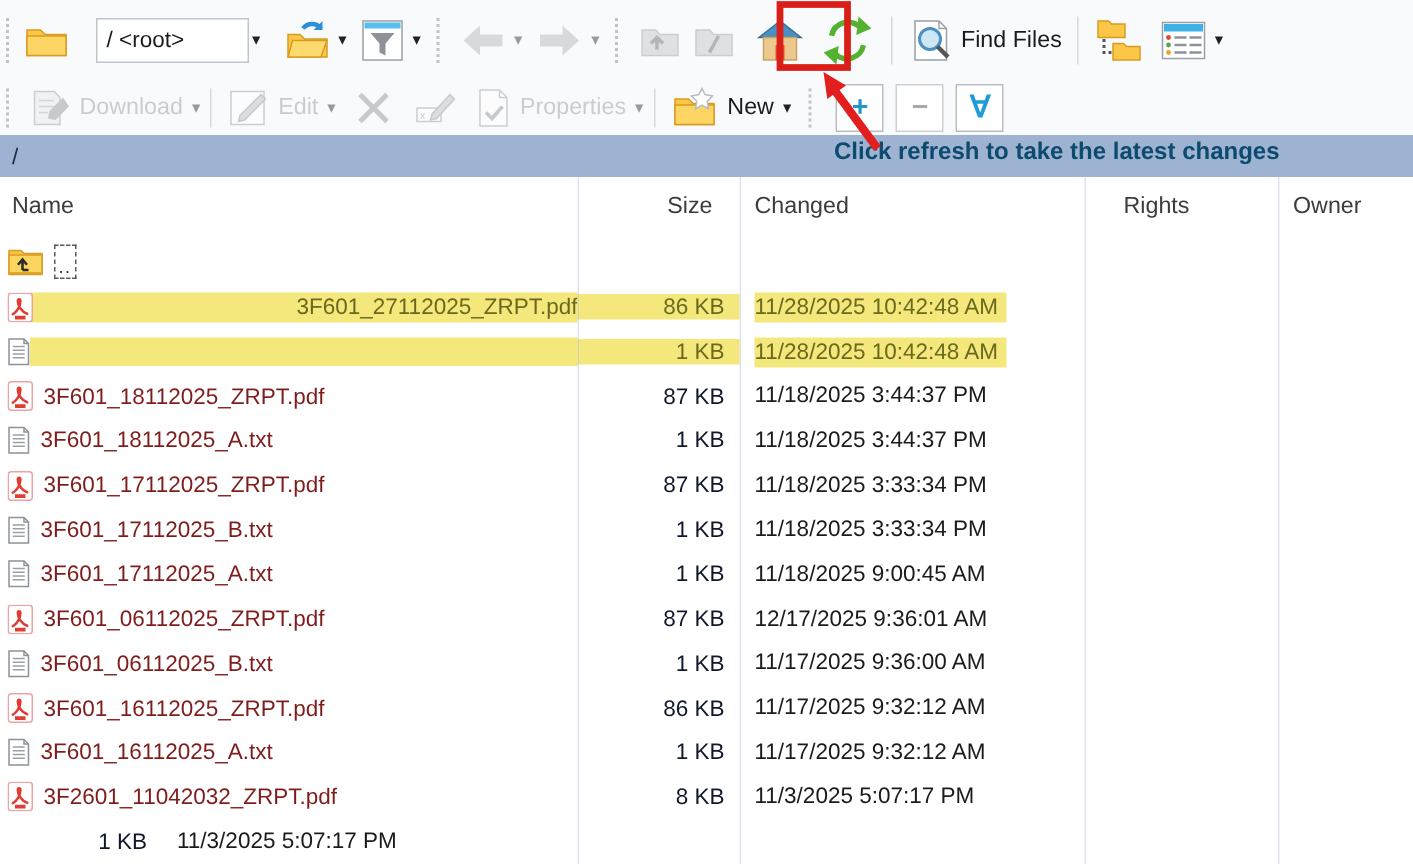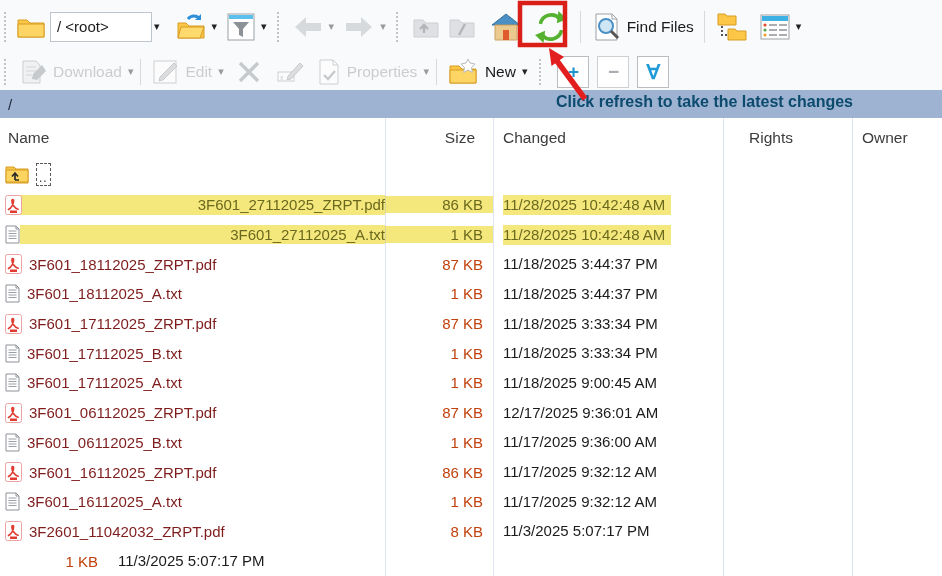--- a/index.html
+++ b/index.html
@@ -13,21 +13,21 @@
   .tb2{top:53px;height:37px;}
   .grip{width:7px;height:30px;border-left:2px dotted #c0c4c8;margin:0 3px 0 4px;flex:0 0 auto;}
   .vsep{width:1px;height:32px;background:#d7d9db;margin:0 7px;flex:0 0 auto;}
   .tbtn{display:flex;align-items:center;gap:5px;padding:3px 4px;border-radius:3px;flex:0 0 auto;}
   .tbtn.dis{opacity:.55;}
   .caret{font-size:11px;color:#222;margin-left:2px;flex:0 0 auto;}
   .caret.dis{color:#9a9a9a;}
   .tlabel{font-size:15.5px;color:#1b1b1b;white-space:nowrap;}
   .tlabel.dis{color:#a7a7a7;}
   .addrbox{display:flex;align-items:center;height:28px;background:#fff;border:1px solid #bfc5cc;
-           padding:0 8px 0 6px;margin-left:4px;min-width:86px;}
+           padding:0 8px 0 6px;margin-left:18px;min-width:86px;}
   .addrbox .tlabel{font-size:15px;}
   .sqbtn{width:30px;height:30px;border:1px solid #b9bdc1;background:#fff;display:flex;
          align-items:center;justify-content:center;font-size:19px;font-weight:bold;flex:0 0 auto;}
 
   
   .pathbar{position:absolute;top:90px;left:0;right:0;height:28px;background:#9db3d1;
            display:flex;align-items:center;}
   .pathtext{font-size:15px;color:#21293a;margin-left:8px;}
   .annotation{position:absolute;left:556px;top:3px;font-size:16px;font-weight:bold;color:#0c4a6e;white-space:nowrap;}
 
@@ -47,21 +47,21 @@
 
   
   .list{position:absolute;top:158px;left:0;right:0;bottom:0;background:#fff;}
   .prow{height:32px;display:flex;align-items:center;padding-left:5px;}
   .updots{margin-left:7px;width:13px;height:21px;border:1px dashed #5a5a5a;position:relative;}
   .updots span{position:absolute;left:2px;bottom:0px;font-size:12px;color:#333;letter-spacing:1px;}
   .frow{height:29.7px;display:flex;align-items:center;position:relative;}
   .c-name{flex:0 0 385px;display:flex;align-items:center;gap:7px;padding-left:5px;box-sizing:border-box;overflow:hidden;}
   .c-name .label{font-size:15px;color:#7f1d1d;white-space:nowrap;}
   .c-size{flex:0 0 108px;text-align:right;padding-right:10px;box-sizing:border-box;
-          font-size:15px;color:#c2410c;}
+          font-size:15px;color:#0f172a;}
   .c-changed{flex:0 0 230px;padding-left:10px;box-sizing:border-box;font-size:15px;color:#1b1b1b;}
   .c-changed .label{display:inline-block;padding:1px 6px 2px 0;}
   .c-rights{flex:0 0 129px;}
   .c-owner{flex:1 1 auto;}
   .ficon{flex:0 0 auto;display:flex;}
   
   .hl .c-name{background:linear-gradient(#f4e87c,#f4e87c) no-repeat 20px 50%/calc(100% - 20px) 23px;justify-content:space-between;}
   .hl .c-size{background:linear-gradient(#f4e87c,#f4e87c) no-repeat 0 50%/100% 23px;}
   .hl .c-changed .label{background:#f4e87c;}
   .hl .c-name .label,.hl .c-size,.hl .c-changed .label{color:#6b691e;}
@@ -305,21 +305,20 @@
       <div class="frow hl">
     <span class="c-name">
 
       <span class="ficon">
         <svg width="15" height="19" viewBox="0 0 15 19">
               <path d="M1 1h10l3 3v14H1z" fill="#fff" stroke="#8d9298"></path>
               <path d="M11 1v3h3" fill="none" stroke="#8d9298"></path>
               <path d="M3.5 6h8M3.5 8.5h8M3.5 11h8M3.5 13.5h8" stroke="#9aa0a6" stroke-width="1.1"></path>
             </svg>
       </span>
-      <span class="label">3F601_27112025_A.txt</span>
     </span>
     <span class="c-size">1 KB</span>
     <span class="c-changed"><span class="label">11/28/2025 10:42:48 AM</span></span>
     <span class="c-rights"></span>
     <span class="c-owner"></span>
   </div>
       <div class="frow">
     <span class="c-name">
       <span class="ficon">
         <svg width="17" height="20" viewBox="0 0 17 20">

